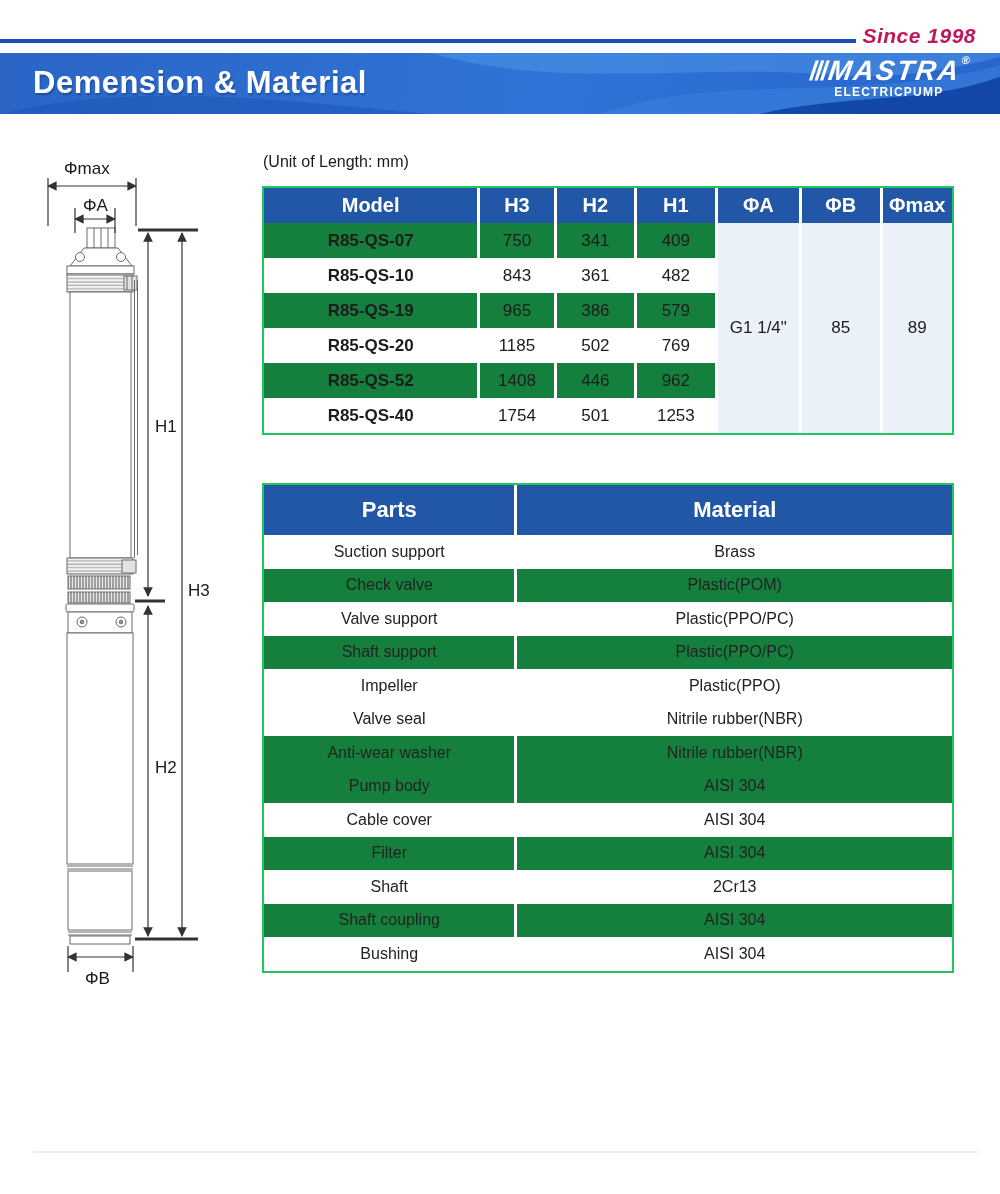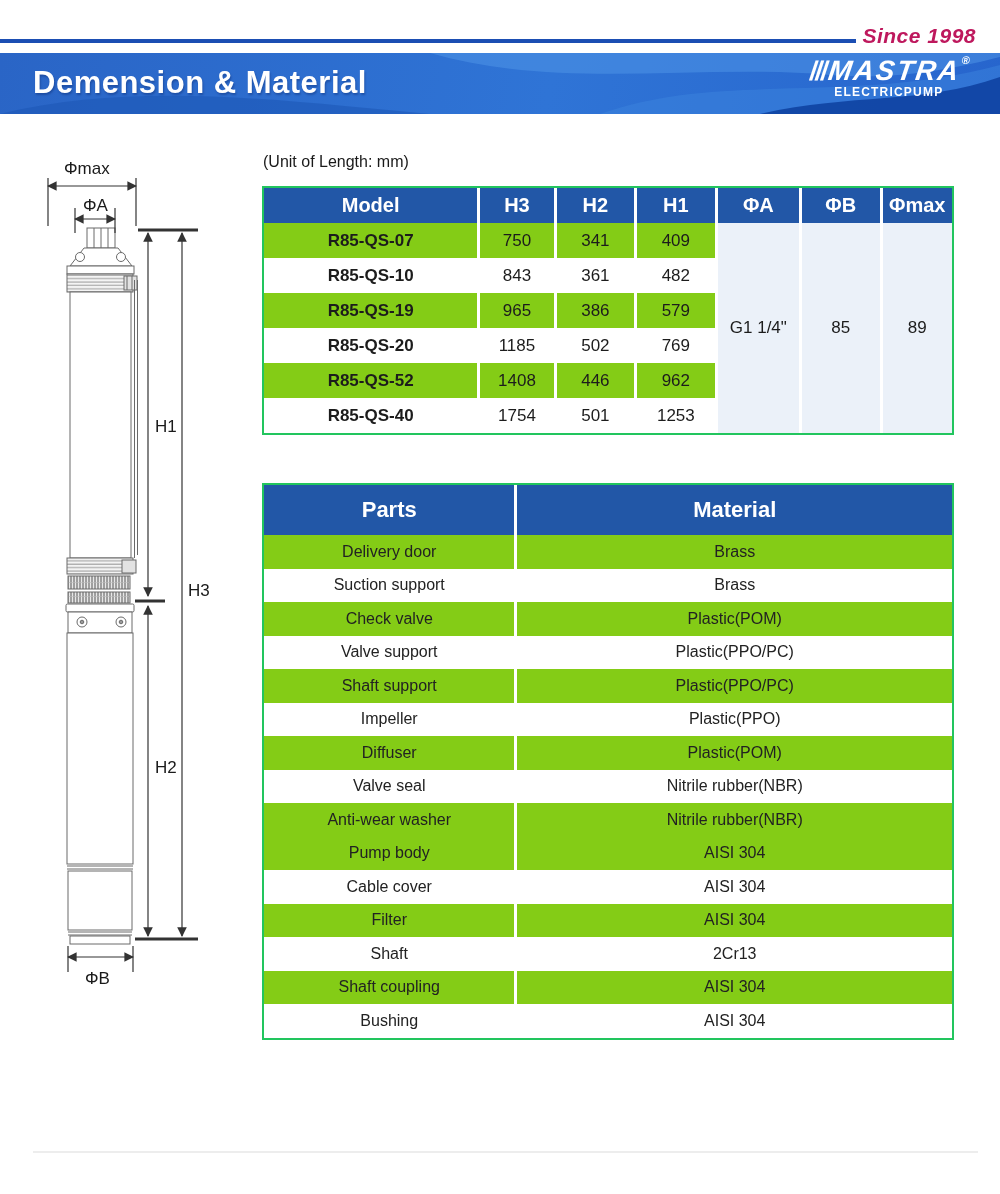--- a/index.html
+++ b/index.html
@@ -35,21 +35,21 @@
   .unit-note{position:absolute;left:263px;top:153px;font-size:16px;color:#1a1a1a;}
   
   .pump-svg{position:absolute;left:28px;top:145px;}
   .pump-svg text{font-family:"Liberation Sans",sans-serif;font-size:17px;fill:#1a1a1a;}
   
   .tbl-wrap{position:absolute;border:2px solid #22c55e;background:#fff;}
   table{border-collapse:separate;border-spacing:0;table-layout:fixed;width:100%;}
   th,td{padding:0;text-align:center;vertical-align:middle;overflow:hidden;white-space:nowrap;}
   th{background:#2257a7;color:#ffffff;font-weight:bold;}
   th + th, td + td{border-left:3px solid #ffffff;}
-  tr.alt-light td{background:#84cc16;}
+  tr.alt-light td{background:#15803d;}
   tr.alt-white td{background:#ffffff;}
   td.merged{background:#ebf1f9 !important;font-weight:normal;}
   
   .dim-wrap{left:262px;top:186px;width:688px;}
   .dim-wrap th{height:35px;font-size:20px;}
   .dim-wrap td{height:35px;font-size:17px;color:#1c1c1c;}
   .dim-wrap td.model-cell{font-weight:bold;}
   
   .parts-wrap{left:262px;top:483px;width:688px;}
   .parts-wrap th{height:50px;font-size:22px;}
@@ -246,47 +246,39 @@
         <col style="width:249px">
         <col style="width:435px">
       </colgroup>
     <thead>
         <tr id="parts-head">
           <th>Parts</th>
           <th>Material</th>
         </tr>
       </thead>
     <tbody id="parts-body">
-        <tr class="alt-light">
-          <td>Delivery door</td>
-          <td>Brass</td>
-        </tr>
         <tr class="alt-white">
           <td>Suction support</td>
           <td>Brass</td>
         </tr>
         <tr class="alt-light">
           <td>Check valve</td>
           <td>Plastic(POM)</td>
         </tr>
         <tr class="alt-white">
           <td>Valve support</td>
           <td>Plastic(PPO/PC)</td>
         </tr>
         <tr class="alt-light">
           <td>Shaft support</td>
           <td>Plastic(PPO/PC)</td>
         </tr>
         <tr class="alt-white">
           <td>Impeller</td>
           <td>Plastic(PPO)</td>
-        </tr>
-        <tr class="alt-light">
-          <td>Diffuser</td>
-          <td>Plastic(POM)</td>
         </tr>
         <tr class="alt-white">
           <td>Valve seal</td>
           <td>Nitrile rubber(NBR)</td>
         </tr>
         <tr class="alt-light">
           <td>Anti-wear washer</td>
           <td>Nitrile rubber(NBR)</td>
         </tr>
         <tr class="alt-light">

